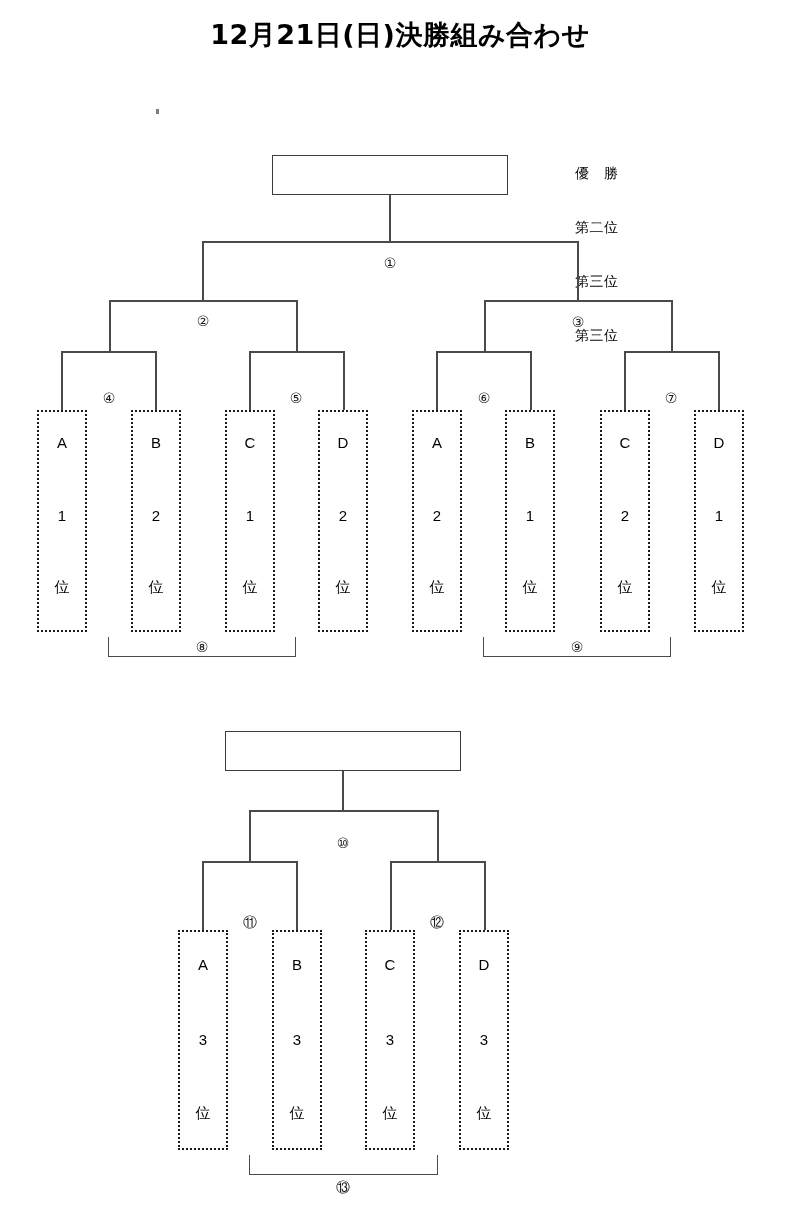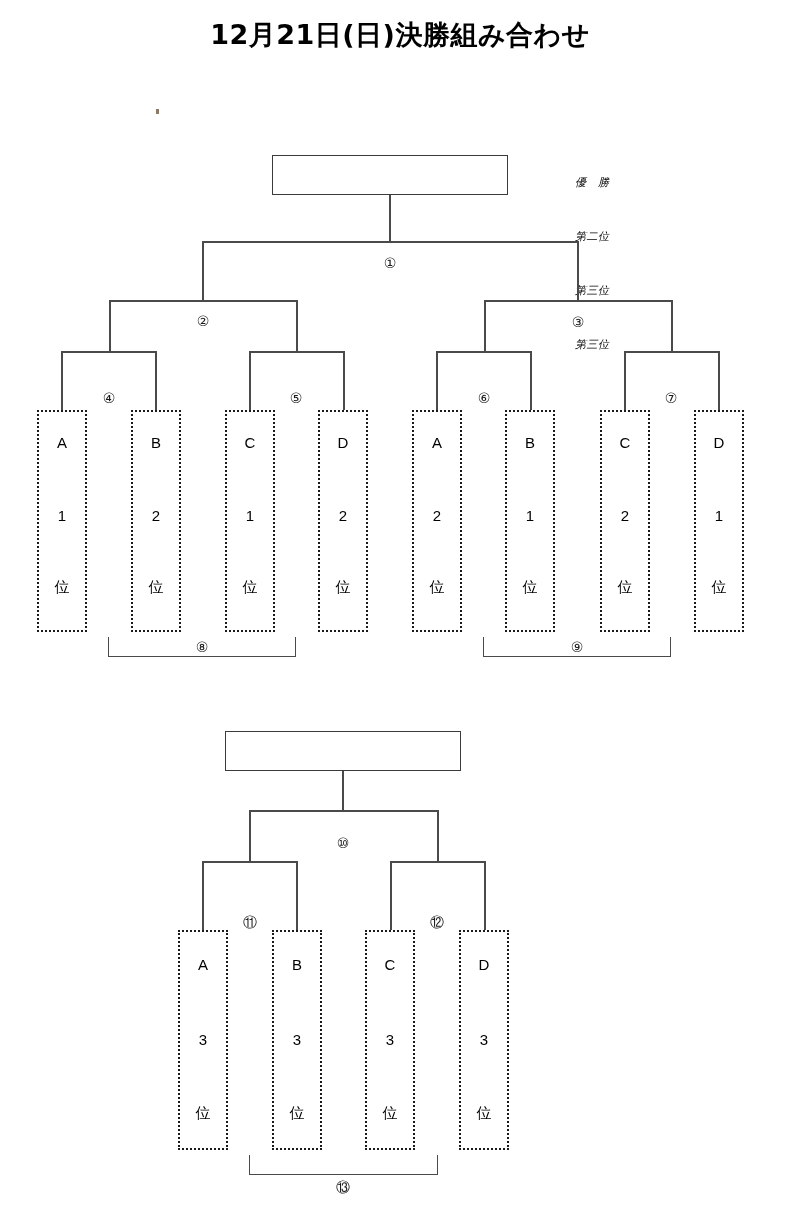--- a/index.html
+++ b/index.html
@@ -30,28 +30,27 @@
     font-weight: bold;
     letter-spacing: 0.5px;
     color: #000000;
     font-family: "DejaVu Sans", "Liberation Sans", sans-serif;
   }
 
   
   .legend {
     position: absolute;
     left: 575px;
-    top: 138px;
-    font-size: 11px;
+    top: 128px;
+    font-size: 14px;
     line-height: 18px;
     color: #000000;
     font-family: "DejaVu Sans", "Liberation Sans", sans-serif;
     letter-spacing: 0.5px;
     white-space: pre;
-    font-style: italic;
   }
   .legend div { height: 18px; }
 
   
   .champ-box {
     position: absolute;
     border: 1.5px solid #3b3b3b;
     background: #ffffff;
     box-sizing: border-box;
   }

